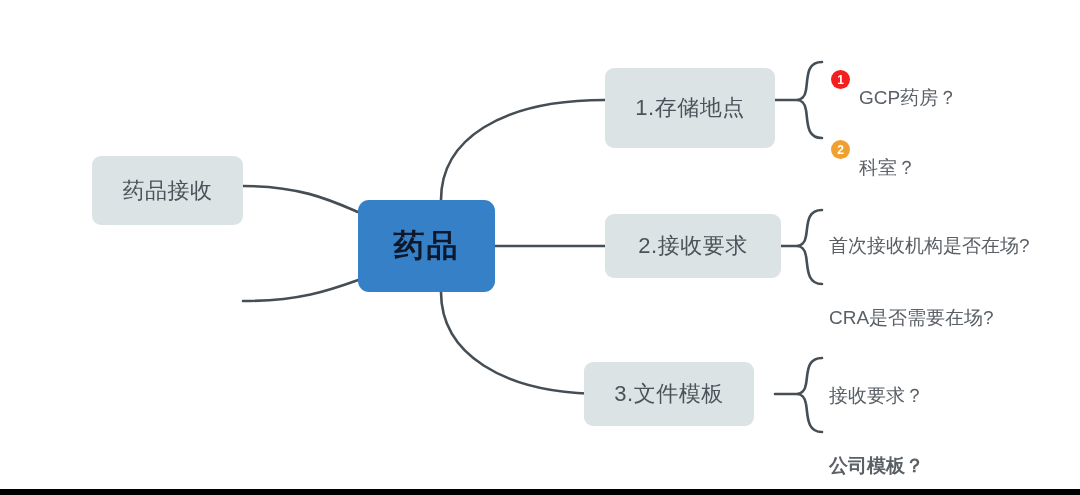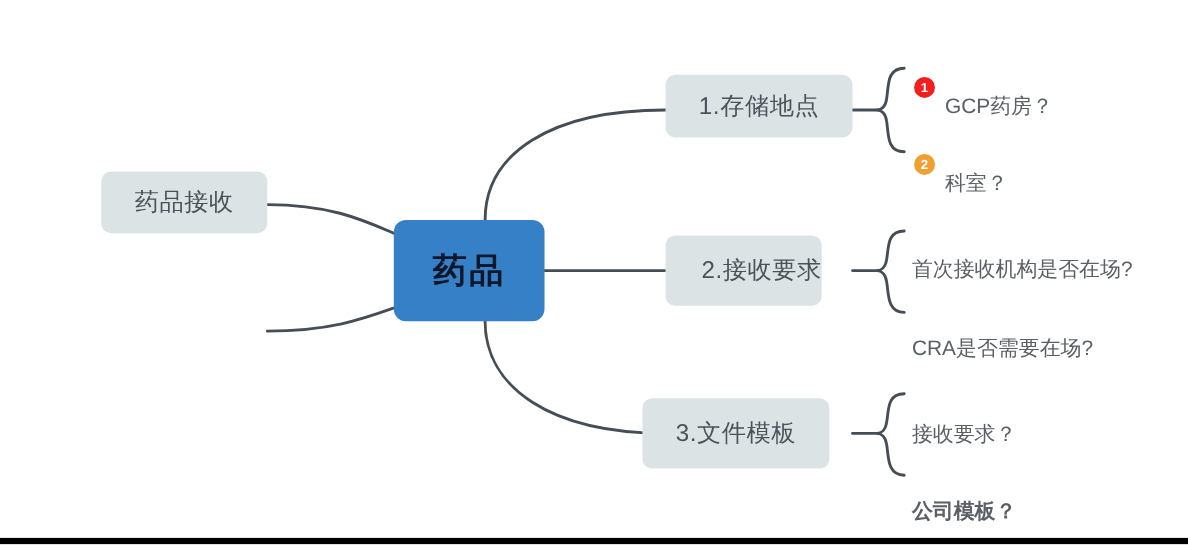--- a/index.html
+++ b/index.html
@@ -112,37 +112,37 @@
 
       <path d="M775,394 L797,394"></path>
       <path d="M822,358 C806,358 808,374 806,384 C805,391 801,394 797,394 C801,394 805,397 806,404 C808,414 806,432 822,432"></path>
     </g>
   </svg>
 
   <div class="node center" style="left:358px; top:200px; width:137px; height:92px;">
     <span>药品</span>
   </div>
 
-  <div class="node" style="left:92px; top:156px; width:151px; height:56px;">
+  <div class="node" style="left:92px; top:156px; width:151px; height:69px;">
     <span>药品接收</span>
   </div>
 
-  <div class="node" style="left:605px; top:68px; width:170px; height:57px;">
+  <div class="node" style="left:605px; top:68px; width:170px; height:80px;">
     <span>1.存储地点</span>
   </div>
   <div class="leaf" style="left:831px; top:52px;">
     <span class="badge red">1</span>
     <span class="leaf-text">GCP药房？</span>
   </div>
   <div class="leaf" style="left:831px; top:122px;">
     <span class="badge orange">2</span>
     <span class="leaf-text">科室？</span>
   </div>
 
-  <div class="node" style="left:605px; top:214px; width:142px; height:64px;justify-content:flex-end;">
+  <div class="node" style="left:605px; top:214px; width:176px; height:64px;">
     <span>2.接收要求</span>
   </div>
   <div class="leaf" style="left:829px; top:200px;">
     <span class="leaf-text">首次接收机构是否在场?</span>
   </div>
   <div class="leaf" style="left:829px; top:272px;">
     <span class="leaf-text">CRA是否需要在场?</span>
   </div>
 
   <div class="node" style="left:584px; top:362px; width:170px; height:64px;">

